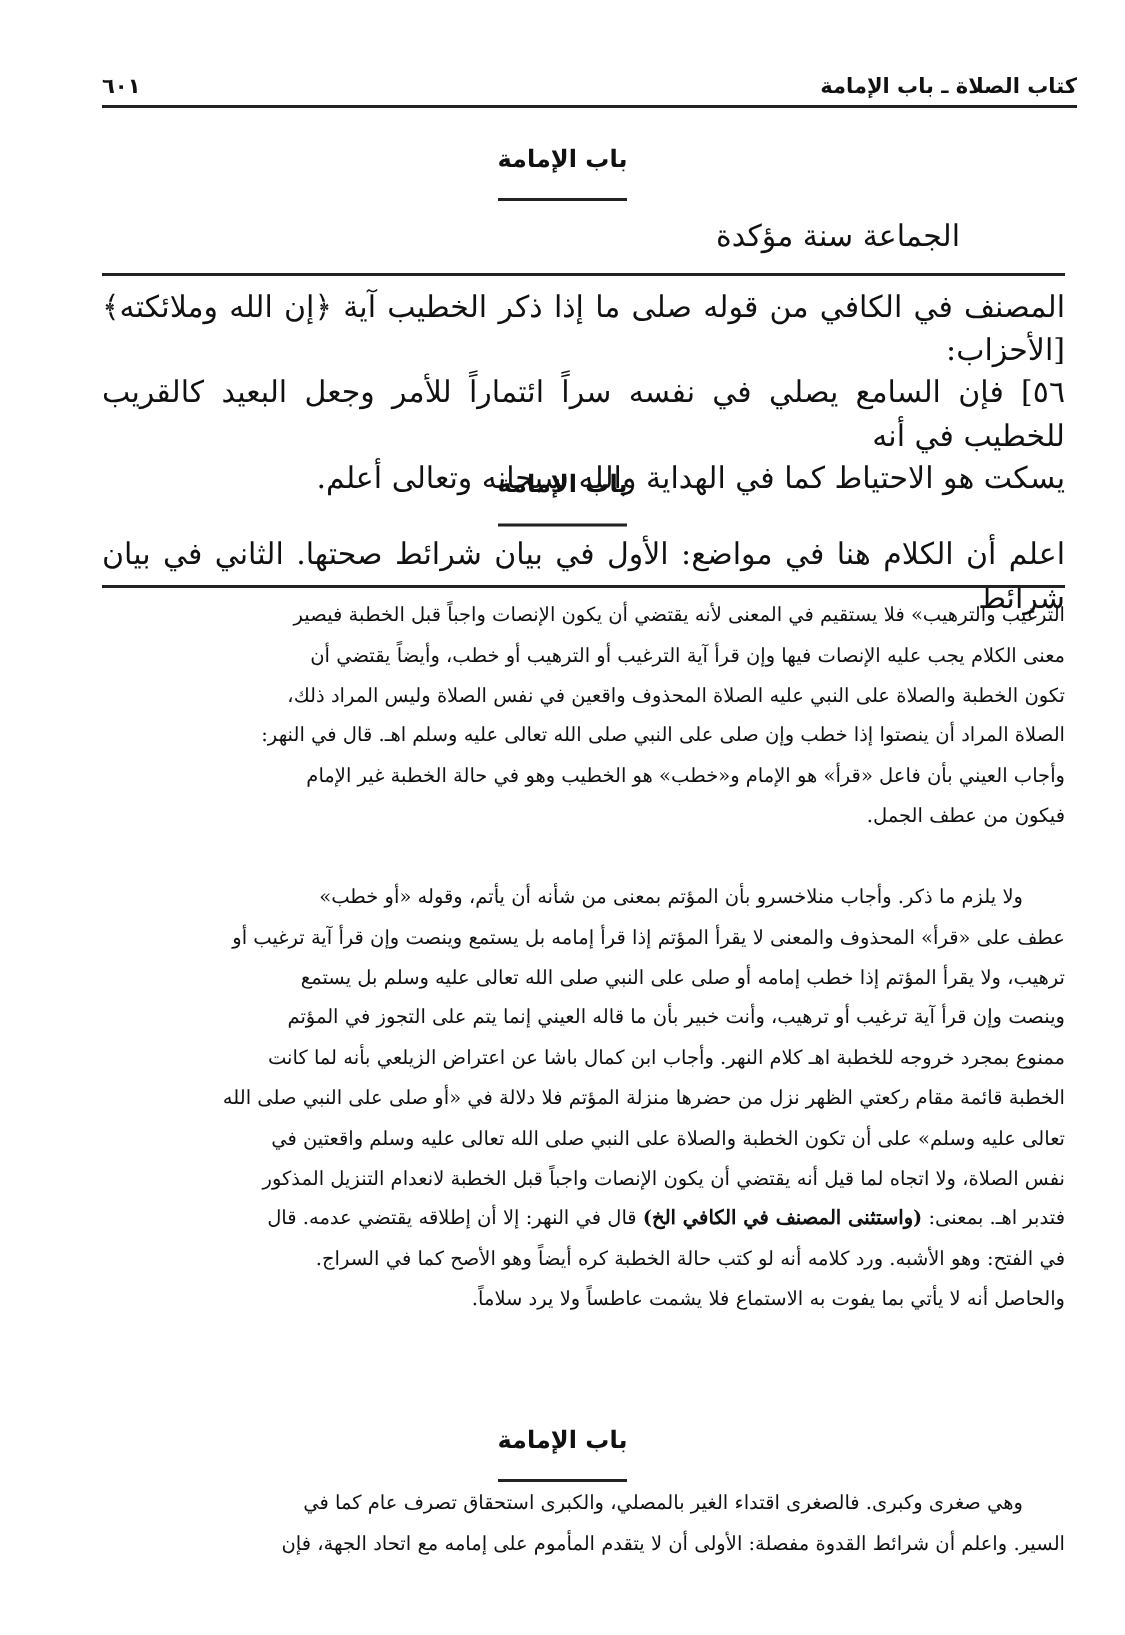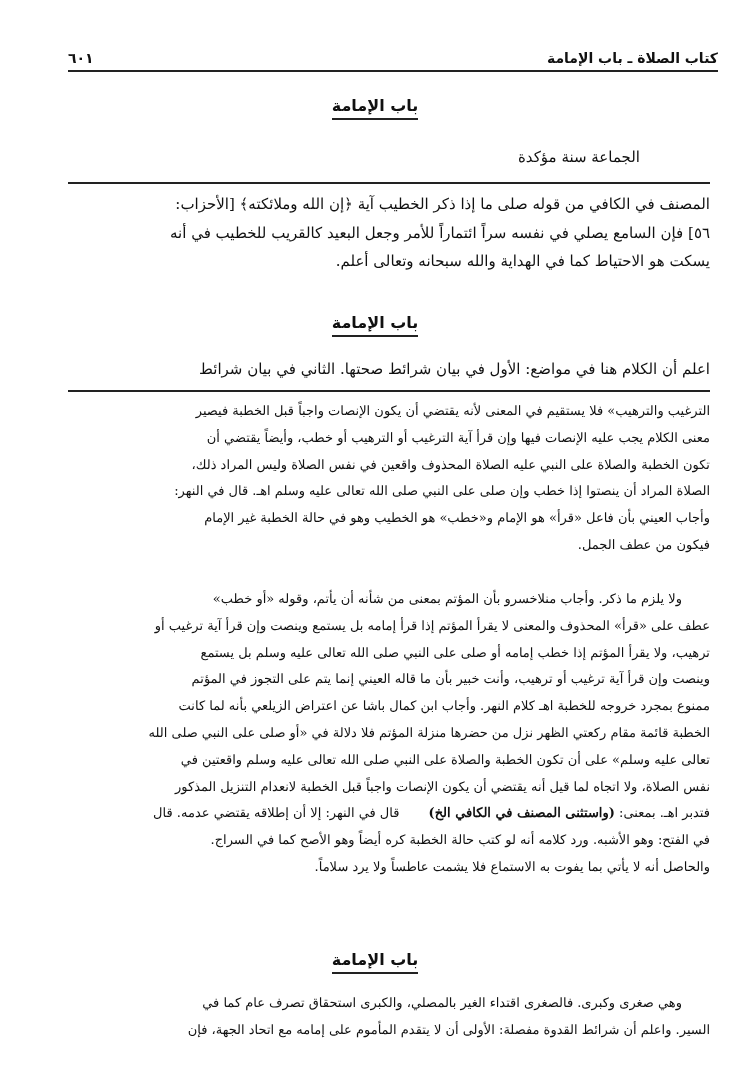--- a/index.html
+++ b/index.html
@@ -42,41 +42,41 @@
     .section-heading {
       position: absolute;
       left: 0; right: 0;
       text-align: center;
       font-family: "DejaVu Sans", sans-serif;
       font-weight: bold;
       font-size: 16px;
     }
     .section-heading span {
       display: inline-block;
-      padding-bottom: 3px;
+      padding-bottom: 17px;
       border-bottom: 2px solid #222;
     }
     .para {
       position: absolute;
       left: 68px; right: 40px;
-      font-size: 15px;
+      font-size: 20px;
       line-height: 28.5px;
       text-align: justify;
       text-align-last: right;
     }
     .para.dense {
       line-height: 26.8px;
       font-size: 13px;
     }
     .rule {
       position: absolute;
       left: 68px; right: 40px;
       border-top: 2px solid #222;
     }
-    .bold { font-weight: bold; margin-left: 25px; }
+    .bold { font-weight: bold; }
   </style>
 </head>
 <body>
 
 <div class="page">
 
   <div class="running-header">
     <span>كتاب الصلاة ـ باب الإمامة</span>
     <span>٦٠١</span>
   </div>

